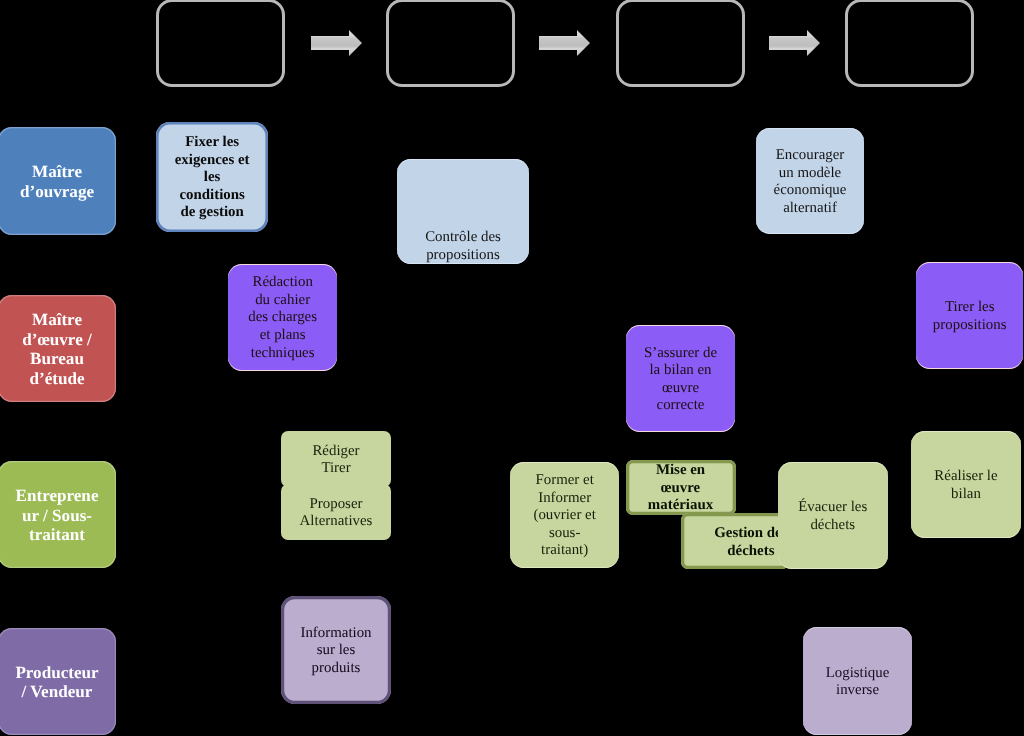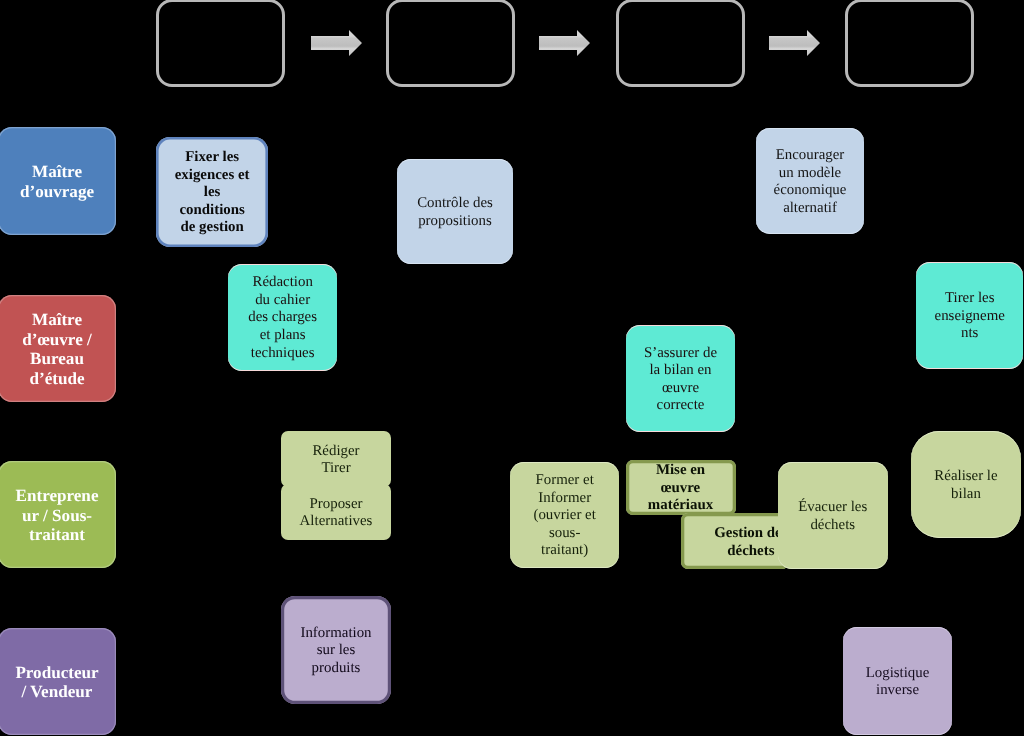--- a/index.html
+++ b/index.html
@@ -30,21 +30,21 @@
   .lane.blue  {background:#4e80bc;box-shadow:inset 0 0 0 1.2px #7fa3cf;}
   .lane.red   {background:#c15353;box-shadow:inset 0 0 0 1.2px #cf8181;}
   .lane.green {background:#9cbb55;box-shadow:inset 0 0 0 1.2px #b2cb80;}
   .lane.purple{background:#7f6ba6;box-shadow:inset 0 0 0 1.2px #9a8bba;}
 
   
   .task{font-size:14.9px;line-height:17.6px;padding-top:2.4px;}
   .task.b{font-weight:bold;}
   .t-blue   {background:#c2d4e8;color:#141414;box-shadow:inset 0 1px 0 0 #d8e4f2, inset 0 -1px 0 0 #d8e4f2;}
   .t-blue-s {background:#c2d4e8;color:#0a0a0a;box-shadow:inset 0 0 0 2.6px #5f83bd;}
-  .t-pink   {background:#5eead4;color:#1b0f0f;box-shadow:inset 0 1px 0 0 #f7dada, inset 0 -1px 0 0 #f7dada;}
+  .t-pink   {background:#8b5cf6;color:#1b0f0f;box-shadow:inset 0 1px 0 0 #f7dada, inset 0 -1px 0 0 #f7dada;}
   .t-pink-s {background:#eec3c3;color:#0b0606;box-shadow:inset 0 0 0 2.5px #bb5a64;}
   .t-green  {background:#c7d69e;color:#16210b;box-shadow:inset 0 1px 0 0 #dde7c2, inset 0 -1px 0 0 #dde7c2;}
   .t-green-s{background:#c7d69e;color:#0b1105;box-shadow:inset 0 0 0 3.3px #85994e;}
   .t-purple {background:#bbadce;color:#150c1f;box-shadow:inset 0 1px 0 0 #d2c9e0, inset 0 -1px 0 0 #d2c9e0;}
   .t-purple-s{background:#bbadce;color:#100819;box-shadow:inset 0 0 0 3.2px #5e5278;}
 </style>
 </head>
 <body>
 
 <div id="stage">
@@ -91,62 +91,62 @@
   <div class="node lane red" style="left:-2px;top:294.5px;width:118px;height:107.2px;">
     <span class="txt">Maître d’œuvre / Bureau d’étude</span>
   </div>
   <div class="node lane green" style="left:-2px;top:460.7px;width:118px;height:107.3px;">
     <span class="txt">Entrepreneur / Sous-traitant</span>
   </div>
   <div class="node lane purple" style="left:-2px;top:627.5px;width:118px;height:107.3px;">
     <span class="txt">Producteur / Vendeur</span>
   </div>
 
-  <div class="node task b t-blue-s" style="left:156.3px;top:137px;width:111.7px;height:109.8px;">
+  <div class="node task b t-blue-s" style="left:156.3px;top:122px;width:111.7px;height:109.8px;">
     <span class="txt">Fixer les exigences et les conditions de gestion</span>
   </div>
-  <div class="node task t-blue" style="left:397px;top:158.5px;width:116px;height:105.8px;">
+  <div class="node task t-blue" style="left:397px;top:158.5px;width:132px;height:105.8px;align-items:flex-end;">
     <span class="txt">Contrôle des propositions</span>
   </div>
   <div class="node task t-blue" style="left:741px;top:128px;width:108px;height:105.8px;margin-left:15px;">
     <span class="txt">Encourager un modèle économique alternatif</span>
   </div>
 
   <div class="node task t-pink" style="left:227.8px;top:263.5px;width:109.7px;height:107px;">
     <span class="txt">Rédaction du cahier des charges et plans techniques</span>
   </div>
   <div class="node task t-pink" style="left:626px;top:325px;width:109px;height:107px;">
     <span class="txt">S’assurer de la bilan en œuvre correcte</span>
   </div>
   <div class="node task t-pink" style="left:916.2px;top:262px;width:107px;height:107px;">
-    <span class="txt">Tirer les enseignements</span>
+    <span class="txt">Tirer les propositions</span>
   </div>
 
   <div class="node task t-green r7 nohl" style="left:281px;top:431px;width:110px;height:56px;">
     <span class="txt">Rédiger Tirer</span>
   </div>
   <div class="node task t-green r7 nohl" style="left:281px;top:484px;width:110px;height:56px;">
     <span class="txt">Proposer Alternatives</span>
   </div>
   <div class="node task t-green" style="left:510px;top:462px;width:109.3px;height:105.7px;">
     <span class="txt">Former et Informer (ouvrier et sous-traitant)</span>
   </div>
   <div class="node task b t-green-s r7" style="left:625.5px;top:459.5px;width:110px;height:55.3px;align-items:flex-end;">
     <span class="txt">Mise en œuvre matériaux</span>
   </div>
   <div class="node task b t-green-s r7" style="left:680.7px;top:513.3px;width:108.4px;height:56.2px;padding-left:32px;">
     <span class="txt">Gestion des déchets</span>
   </div>
   <div class="node task t-green" style="left:778px;top:462.2px;width:109.5px;height:106.4px;">
     <span class="txt">Évacuer les déchets</span>
   </div>
-  <div class="node task t-green" style="left:911px;top:431px;width:110px;height:107px;border-radius:28px;">
+  <div class="node task t-green" style="left:911px;top:431px;width:110px;height:107px;">
     <span class="txt">Réaliser le bilan</span>
   </div>
 
   <div class="node task t-purple-s" style="left:281px;top:596px;width:110px;height:108px;">
     <span class="txt">Information sur les produits</span>
   </div>
-  <div class="node task t-purple" style="left:803px;top:627px;width:109px;height:108px;margin-left:40px;">
+  <div class="node task t-purple" style="left:803px;top:627px;width:109px;height:108px;">
     <span class="txt">Logistique inverse</span>
   </div>
 
 </div>
 
 </body></html>

